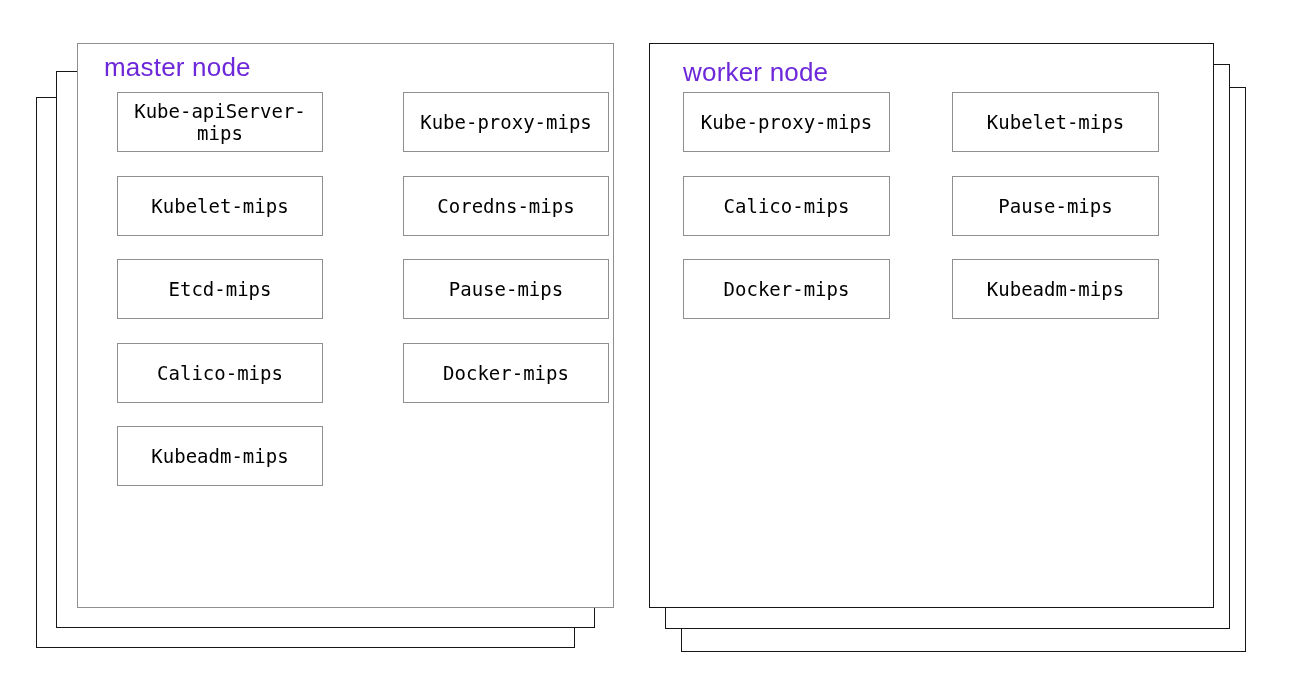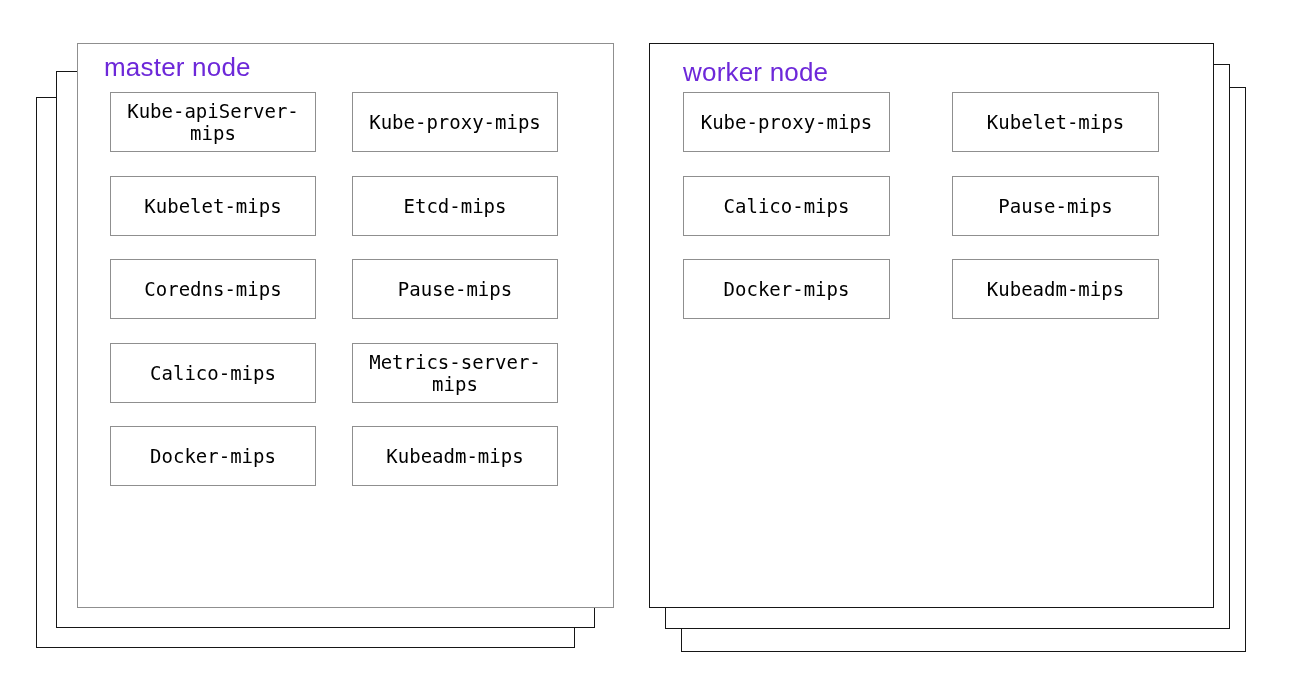--- a/index.html
+++ b/index.html
@@ -48,23 +48,23 @@
   .master-title { left: 26px; top: 9px; }
   .worker-title { left: 33px; top: 14px; }
 
   .grid {
     position: absolute;
     display: grid;
     grid-auto-rows: 60px;
     row-gap: 23.5px;
   }
   .master-grid {
-    left: 32px; top: 48px;
+    left: 39px; top: 48px;
     grid-template-columns: 206px 206px;
-    column-gap: 36px;
+    column-gap: 80px;
   }
   .worker-grid {
     left: 33px; top: 48px;
     grid-template-columns: 207px 207px;
     column-gap: 62px;
   }
 
   .box {
     box-sizing: border-box;
     border: 1.4px solid #8f8f8f;
@@ -88,25 +88,24 @@
 
   <div class="stack">
     <div class="layer master-l3"></div>
     <div class="layer master-l2"></div>
     <div class="panel master-panel">
       <div class="node-title master-title">master node</div>
       <div class="grid master-grid">
         <div class="box">Kube-apiServer-mips</div>
         <div class="box">Kube-proxy-mips</div>
         <div class="box">Kubelet-mips</div>
+        <div class="box">Coredns-mips</div>
         <div class="box">Etcd-mips</div>
-        <div class="box">Coredns-mips</div>
         <div class="box">Pause-mips</div>
         <div class="box">Calico-mips</div>
-        <div class="box">Metrics-server-mips</div>
         <div class="box">Docker-mips</div>
         <div class="box">Kubeadm-mips</div>
       </div>
     </div>
   </div>
 
   <div class="stack">
     <div class="layer worker-l3"></div>
     <div class="layer worker-l2"></div>
     <div class="panel worker-panel">

